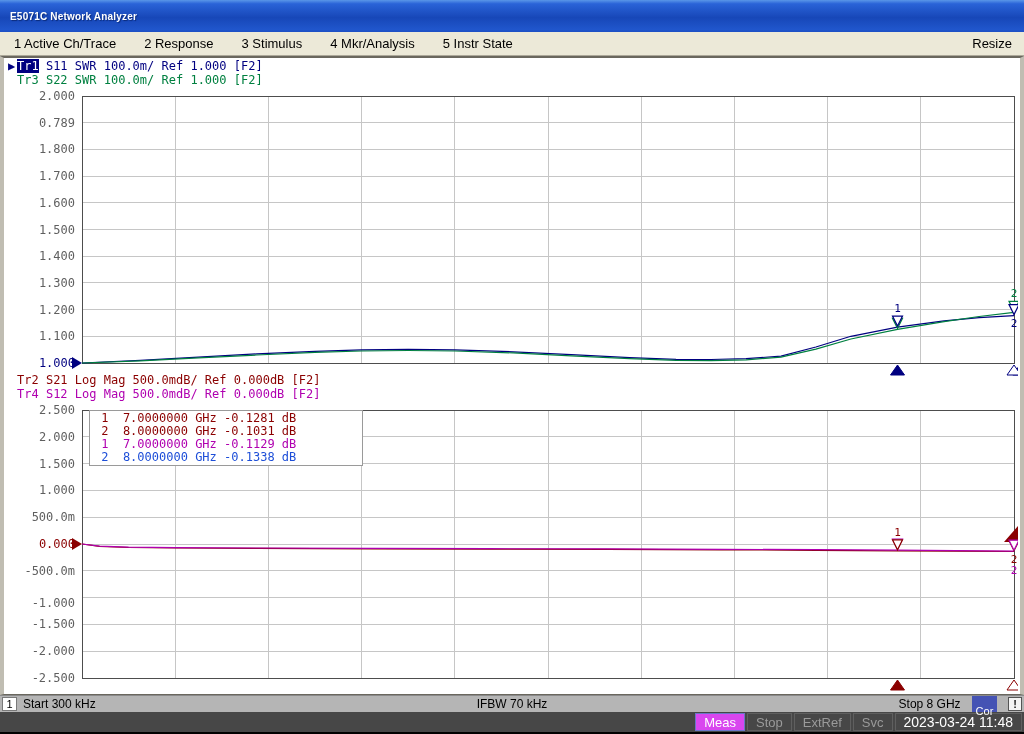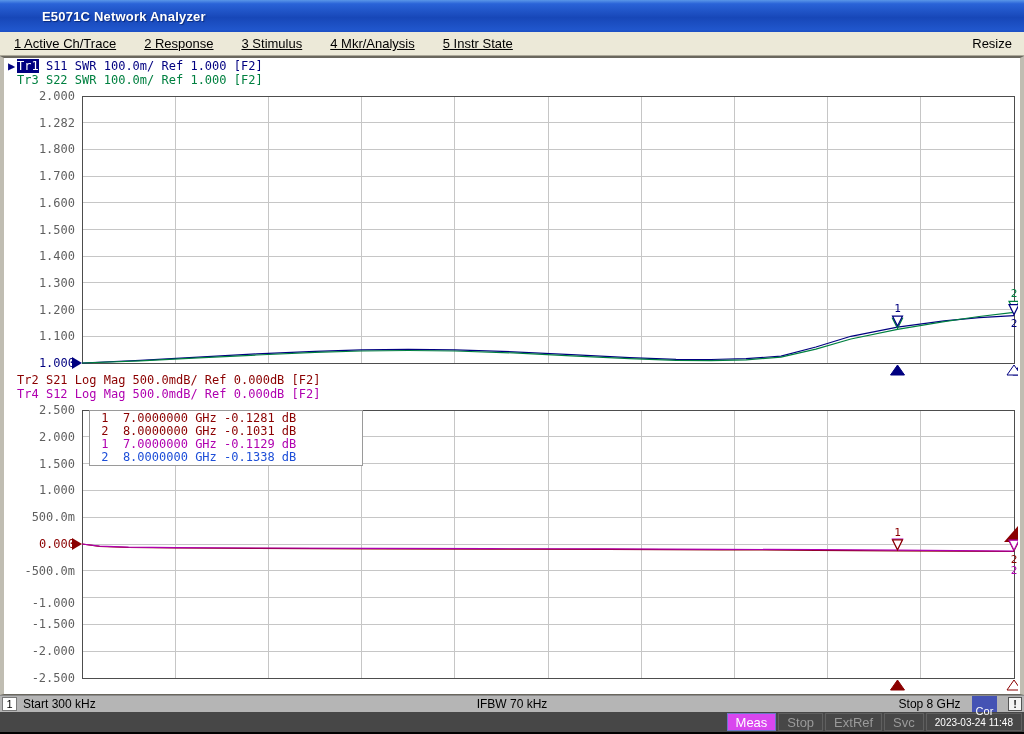--- a/index.html
+++ b/index.html
@@ -2,25 +2,25 @@
 <html><head>
 <meta charset="utf-8">
 <style>
   * { margin:0; padding:0; box-sizing:border-box; }
   html,body { width:1024px; height:734px; background:#000; overflow:hidden; }
   body { font-family:"Liberation Sans", sans-serif; position:relative; }
   #app { position:absolute; inset:0; width:1024px; height:734px; background:#ece9d8; display:flex; flex-direction:column; }
 
   
   .titlebar { height:32px; background:linear-gradient(180deg,#5a96e8 0%,#2a63d8 12%,#1747b8 55%,#2056cc 92%,#1d4fc4 100%); display:flex; align-items:center; padding:0 10px; flex:0 0 auto; }
-  .titlebar .title { color:#fff; font-weight:bold; font-size:13px; text-shadow:1px 1px 1px #0a2a7a; letter-spacing:0.2px;margin-left:32px; }
+  .titlebar .title { color:#fff; font-weight:bold; font-size:10px; text-shadow:1px 1px 1px #0a2a7a; letter-spacing:0.2px; }
 
   
   .menubar { height:24px; background:#ece9d8; display:flex; align-items:center; font-size:13px; color:#000; flex:0 0 auto; border-bottom:1px solid #aca899; }
-  .menubar .mitem { padding:13px 14px; cursor:default;text-decoration:underline; }
+  .menubar .mitem { padding:13px 14px; cursor:default; }
   .menubar .spacer { flex:1; }
   .menubar .resize { padding:3px 12px; }
 
   
   .screen { position:relative; flex:1; background:#fff; border-left:4px solid #c0bdb2; border-right:4px solid #c0bdb2; border-top:2px solid #6a675e; border-bottom:1px solid #6a675e; overflow:hidden; }
 
   .trace-rows { position:absolute; left:4px; font-family:"DejaVu Sans Mono", monospace; font-size:12px; line-height:14px; white-space:pre; }
   #trace-rows-0 { top:1px; }
   #trace-rows-1 { top:315px; }
   .trow { display:block; }
@@ -44,42 +44,42 @@
   .chanbox { width:15px; height:14px; background:#fff; border:1px solid #7a7a7a; text-align:center; line-height:12px; margin-right:6px; font-size:11px; }
   .ifbw { position:absolute; left:0; right:0; text-align:center; }
   .statusbar .right { margin-left:auto; display:flex; align-items:center; gap:11px; z-index:1; }
   .corbadge { background:#4553b4; color:#fff; padding:8px 4px; height:14px; line-height:14px; font-size:11px; }
   .warnbadge { background:#f4f4f4; color:#1a1a1a; border:1px solid #555; padding:0 4px; height:14px; line-height:12px; font-size:11px; font-weight:bold; }
 
   
   .instbar { height:22px; background:#474747; display:flex; align-items:center; justify-content:flex-end; font-size:13px; color:#9a9a9a; flex:0 0 auto; border-bottom:2px solid #000; }
   .instbar .cell { border:1px solid #5f5f5f; padding:1px 8px; margin-left:2px; height:18px; line-height:15px; }
   .instbar .meas { background:#d946ef; color:#fff; border-color:#6a77c8; }
-  .instbar .dt { color:#fff; font-size:10px; padding:1px 8px; border:1px solid #5f5f5f; margin-left:2px; margin-right:2px; height:18px; line-height:15px; white-space:pre; }
+  .instbar .dt { color:#fff; font-size:14px; padding:1px 8px; border:1px solid #5f5f5f; margin-left:2px; margin-right:2px; height:18px; line-height:15px; white-space:pre; }
 </style>
 </head>
 <body>
 
 <div id="app">
 
   <div class="titlebar">
     <span class="title">E5071C Network Analyzer</span>
   </div>
 
   <div class="menubar">
     <span id="menu-items"><span class="mitem">1 Active Ch/Trace</span><span class="mitem">2 Response</span><span class="mitem">3 Stimulus</span><span class="mitem">4 Mkr/Analysis</span><span class="mitem">5 Instr State</span></span>
     <span class="spacer"></span>
     <span class="resize">Resize</span>
   </div>
 
   <div class="screen">
     <div class="trace-rows" id="trace-rows-0"><div class="trow" style="color: rgb(0, 0, 128);"><span class="arrow">▶</span><span class="tid active">Tr1</span><span> S11 SWR 100.0m/ Ref 1.000 [F2]</span></div><div class="trow" style="color: rgb(0, 128, 64);"><span class="arrow"> </span><span class="tid">Tr3</span><span> S22 SWR 100.0m/ Ref 1.000 [F2]</span></div></div>
     <div class="ylabels" id="ylabels-0">
         <div class="yl" style="top: 31px;">2.000</div>
-        <div class="yl" style="top: 57.7px;">1.282</div>
+        <div class="yl" style="top: 57.7px;">0.789</div>
         <div class="yl" style="top: 84.4px;">1.800</div>
         <div class="yl" style="top: 111.1px;">1.700</div>
         <div class="yl" style="top: 137.8px;">1.600</div>
         <div class="yl" style="top: 164.5px;">1.500</div>
         <div class="yl" style="top: 191.2px;">1.400</div>
         <div class="yl" style="top: 217.9px;">1.300</div>
         <div class="yl" style="top: 244.6px;">1.200</div>
         <div class="yl" style="top: 271.3px;">1.100</div>
         <div class="yl" style="top: 298px; color: rgb(0, 0, 128);">1.000</div>
       </div>

